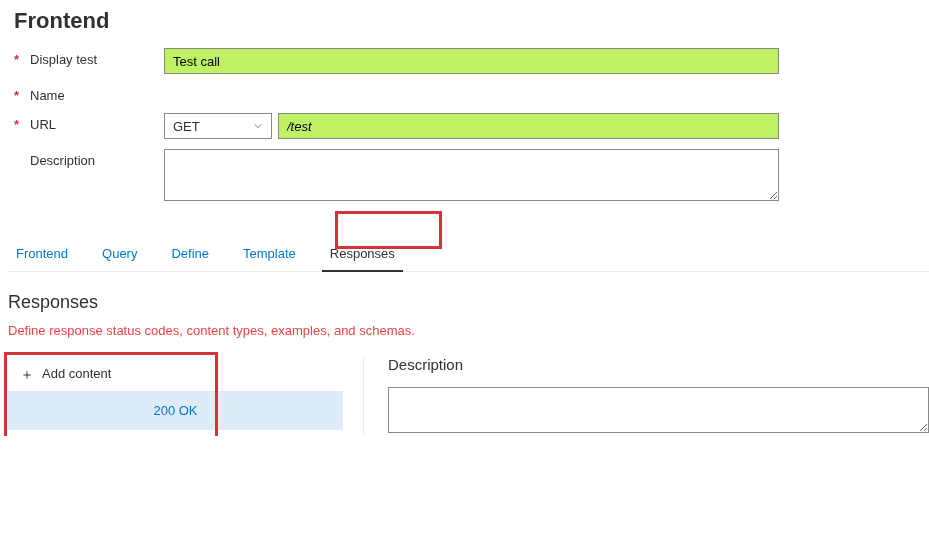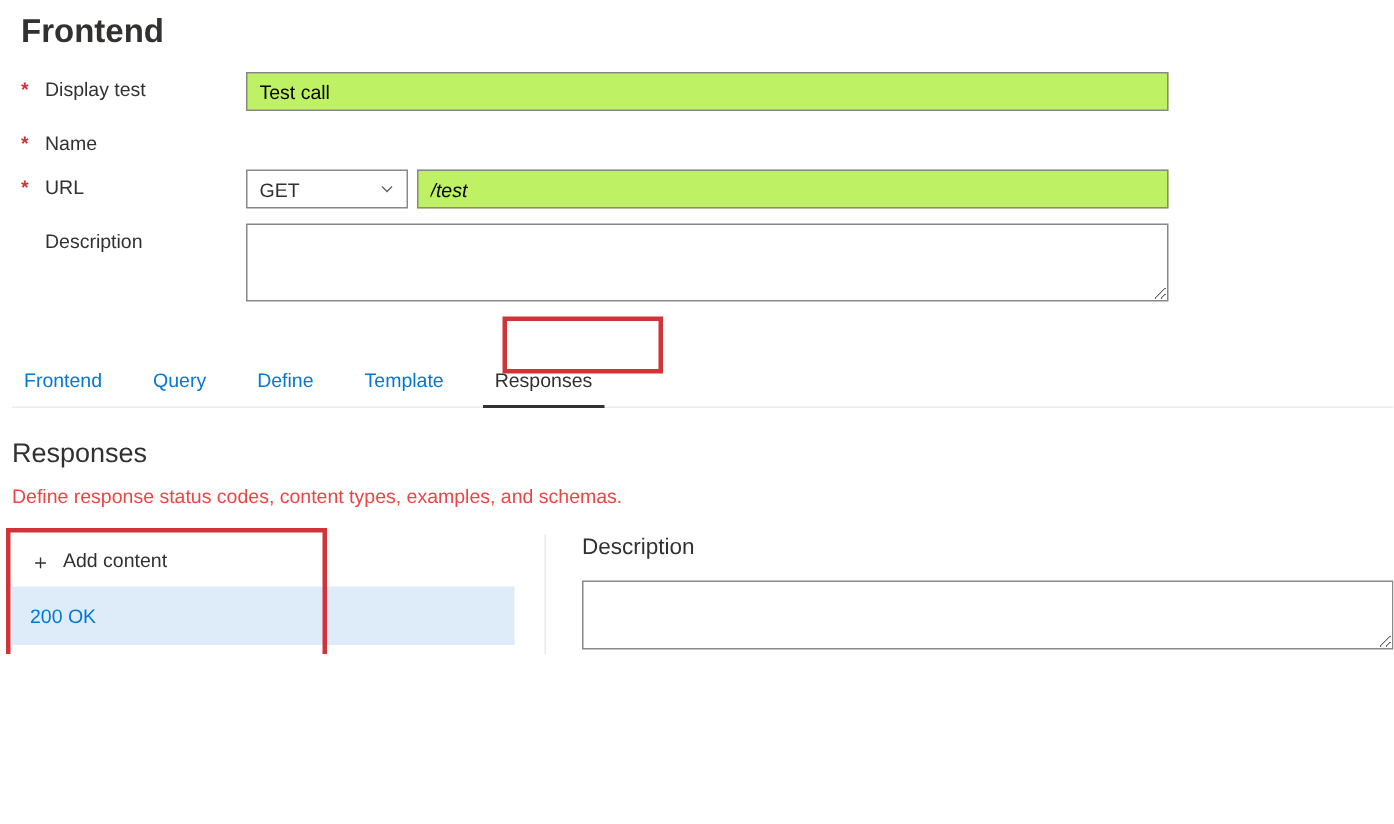--- a/index.html
+++ b/index.html
@@ -131,20 +131,21 @@
       cursor: pointer;
       background: #fff;
     }
     .plus-icon { font-size: 14px; line-height: 1; }
     .resp-item {
       padding: 12px 12px;
       background: #deecf9;
       color: #0078d4;
       font-size: 13px;
       cursor: pointer;
+      text-align: center;
     }
     .resp-list-hl {
       position: absolute;
       border: 3px solid #d13438;
       pointer-events: none;
       top: -4px; left: -4px;
       width: 214px; height: 90px;
     }
     .resp-detail {
       flex: 1;

